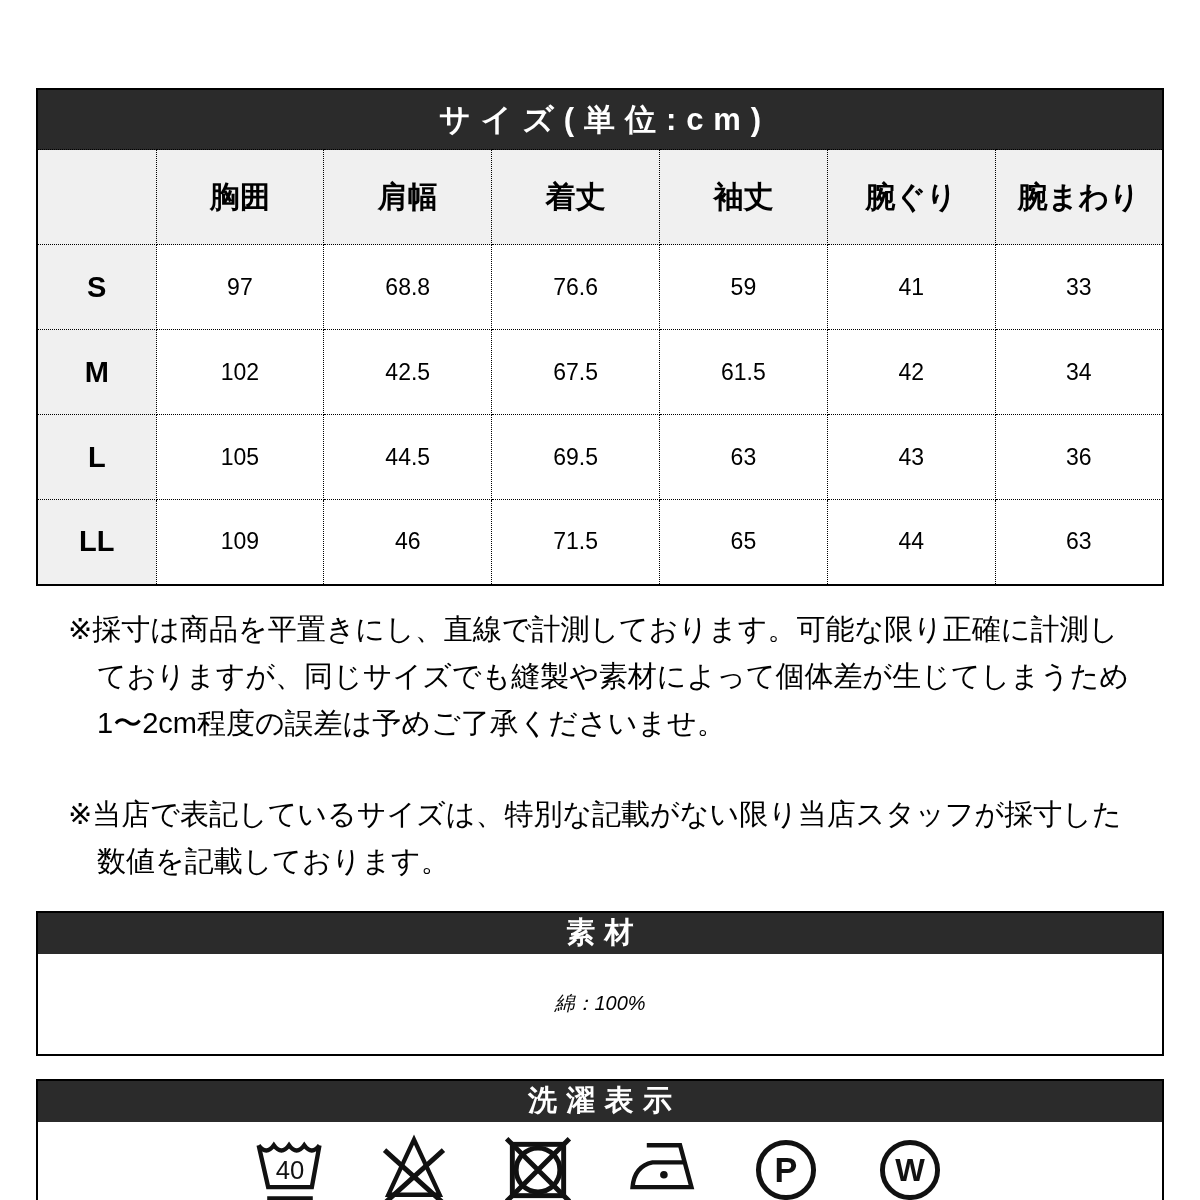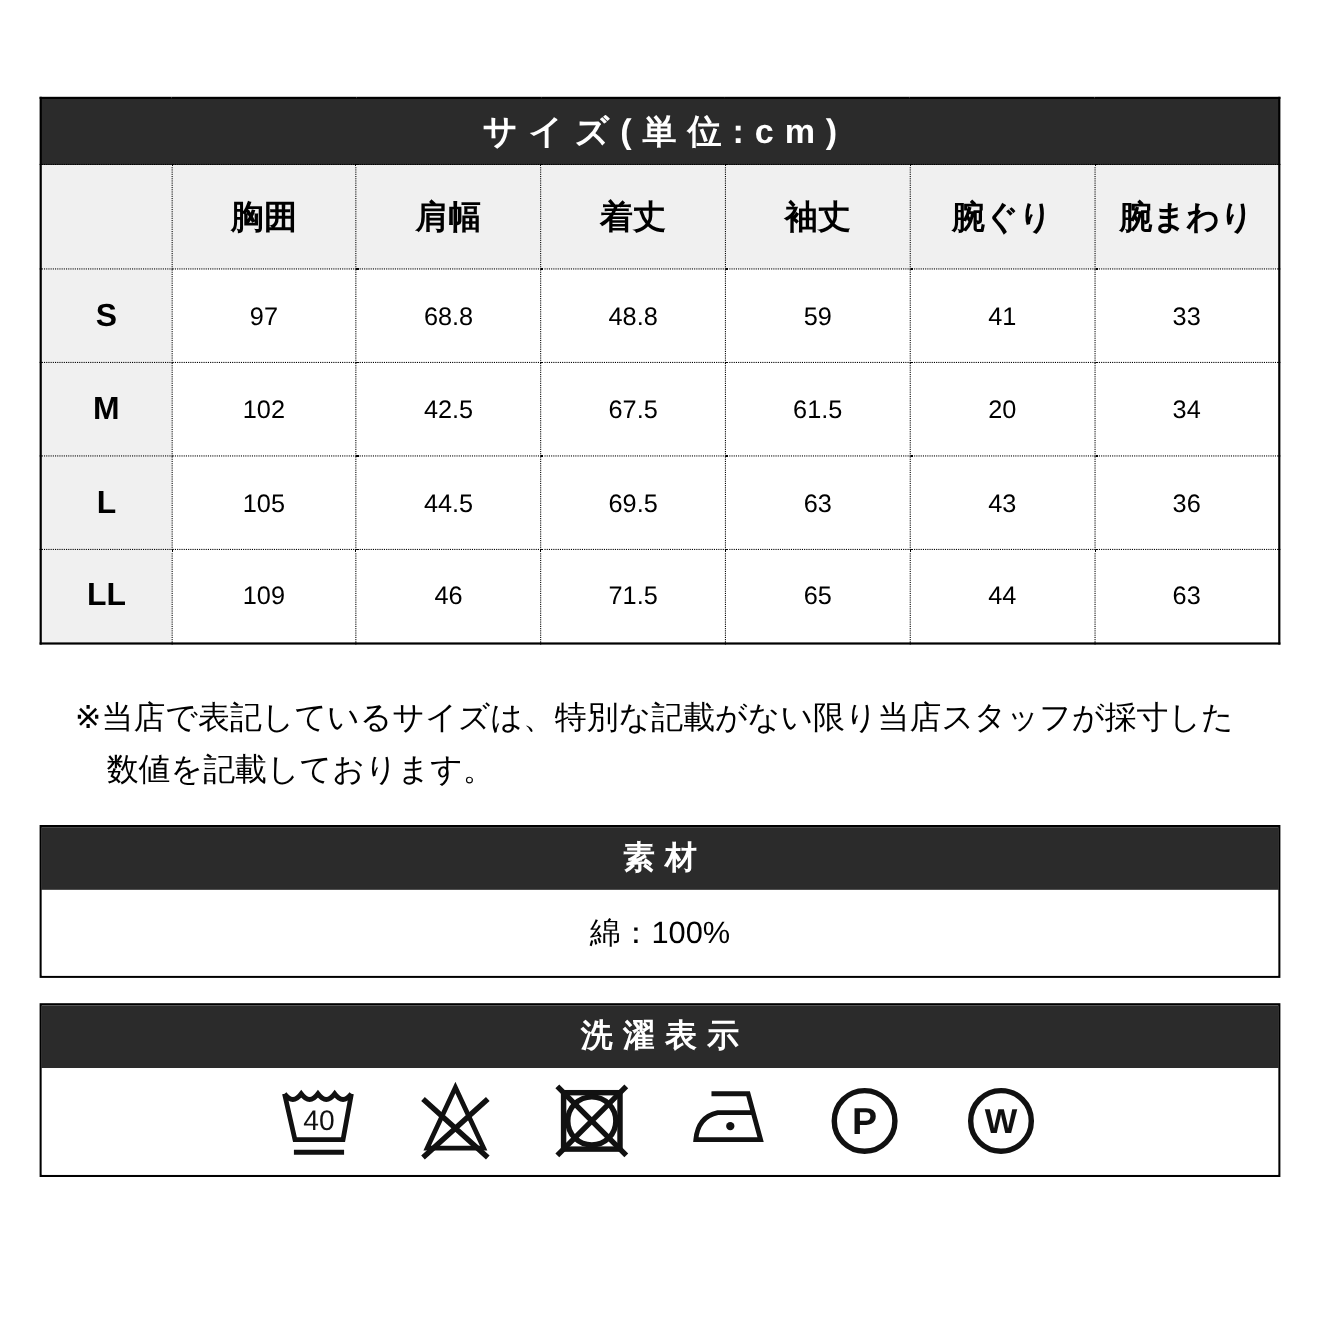--- a/index.html
+++ b/index.html
@@ -36,27 +36,27 @@
     padding-left: 29px; text-indent: -29px; 
   }
   .note-1 { margin-top: 20px; }
   .note-2 { margin-top: 44px; }
 
   
   .section { border: 2px solid #000; }
   .material-section { margin-top: 26px; }
   .care-section { margin-top: 23px; }
   .section-bar {
-    background: #2b2b2b; color: #fff; height: 57px;
+    background: #2b2b2b; color: #fff; height: 41px;
     display: flex; align-items: center; justify-content: center;
     font-size: 29px; font-weight: bold; letter-spacing: 0.32em; text-indent: 0.32em;
   }
   .material-body {
-    height: 78px; display: flex; align-items: center; justify-content: center;
-    font-size: 28px; background: #fff;
+    height: 100px; display: flex; align-items: center; justify-content: center;
+    font-size: 20px; background: #fff; font-style: italic;
   }
   .care-body {
     height: 97px; display: flex; align-items: center; justify-content: center;
     gap: 48px; background: #fff;
   }
   .care-body svg { display: block; }
   .care-sym { stroke: #111; stroke-width: 4.6; fill: none; }
   .care-sym-thick { stroke: #111; stroke-width: 5.2; fill: none; }
   .sym-text { fill: #111; stroke: none; font-family: "Liberation Sans", sans-serif; }
 </style>
@@ -87,32 +87,32 @@
         <th>袖丈</th>
         <th>腕ぐり</th>
         <th>腕まわり</th>
       </tr>
     </thead>
     <tbody>
       <tr class="data-row">
         <th class="size-label">S</th>
         <td class="val">97</td>
         <td class="val">68.8</td>
-        <td class="val">48.8</td>
+        <td class="val">76.6</td>
         <td class="val">59</td>
         <td class="val">41</td>
         <td class="val">33</td>
       </tr>
       <tr class="data-row">
         <th class="size-label">M</th>
         <td class="val">102</td>
         <td class="val">42.5</td>
         <td class="val">67.5</td>
         <td class="val">61.5</td>
-        <td class="val">20</td>
+        <td class="val">42</td>
         <td class="val">34</td>
       </tr>
       <tr class="data-row">
         <th class="size-label">L</th>
         <td class="val">105</td>
         <td class="val">44.5</td>
         <td class="val">69.5</td>
         <td class="val">63</td>
         <td class="val">43</td>
         <td class="val">36</td>
@@ -122,20 +122,23 @@
         <td class="val">109</td>
         <td class="val">46</td>
         <td class="val">71.5</td>
         <td class="val">65</td>
         <td class="val">44</td>
         <td class="val">63</td>
       </tr>
     </tbody>
   </table>
 
+  <div class="note note-1">※採寸は商品を平置きにし、直線で計測しております。可能な限り正確に計測し
+ておりますが、同じサイズでも縫製や素材によって個体差が生じてしまうため
+1〜2cm程度の誤差は予めご了承くださいませ。</div>
   <div class="note note-2">※当店で表記しているサイズは、特別な記載がない限り当店スタッフが採寸した
 数値を記載しております。</div>
 
   <div class="section material-section">
     <div class="section-bar">素材</div>
     <div class="material-body">綿：100%</div>
   </div>
 
   <div class="section care-section">
     <div class="section-bar">洗濯表示</div>

